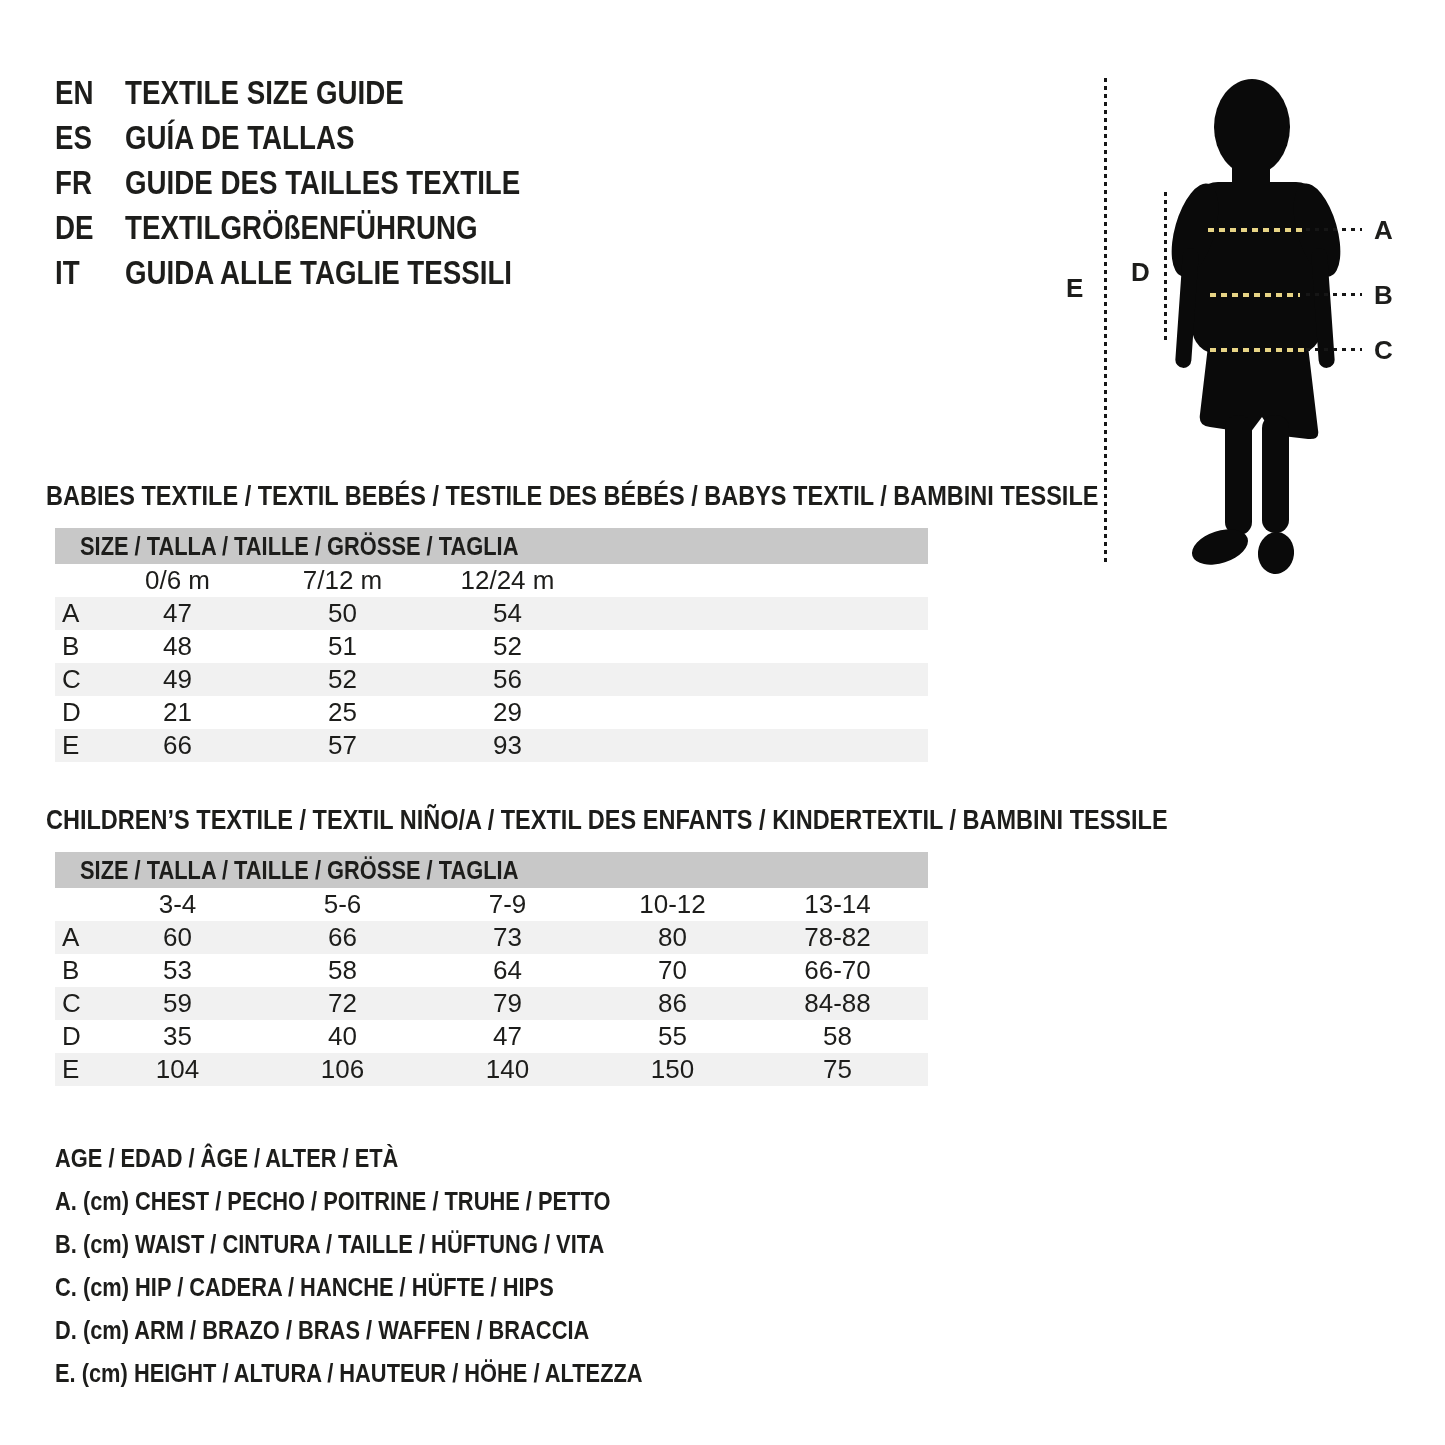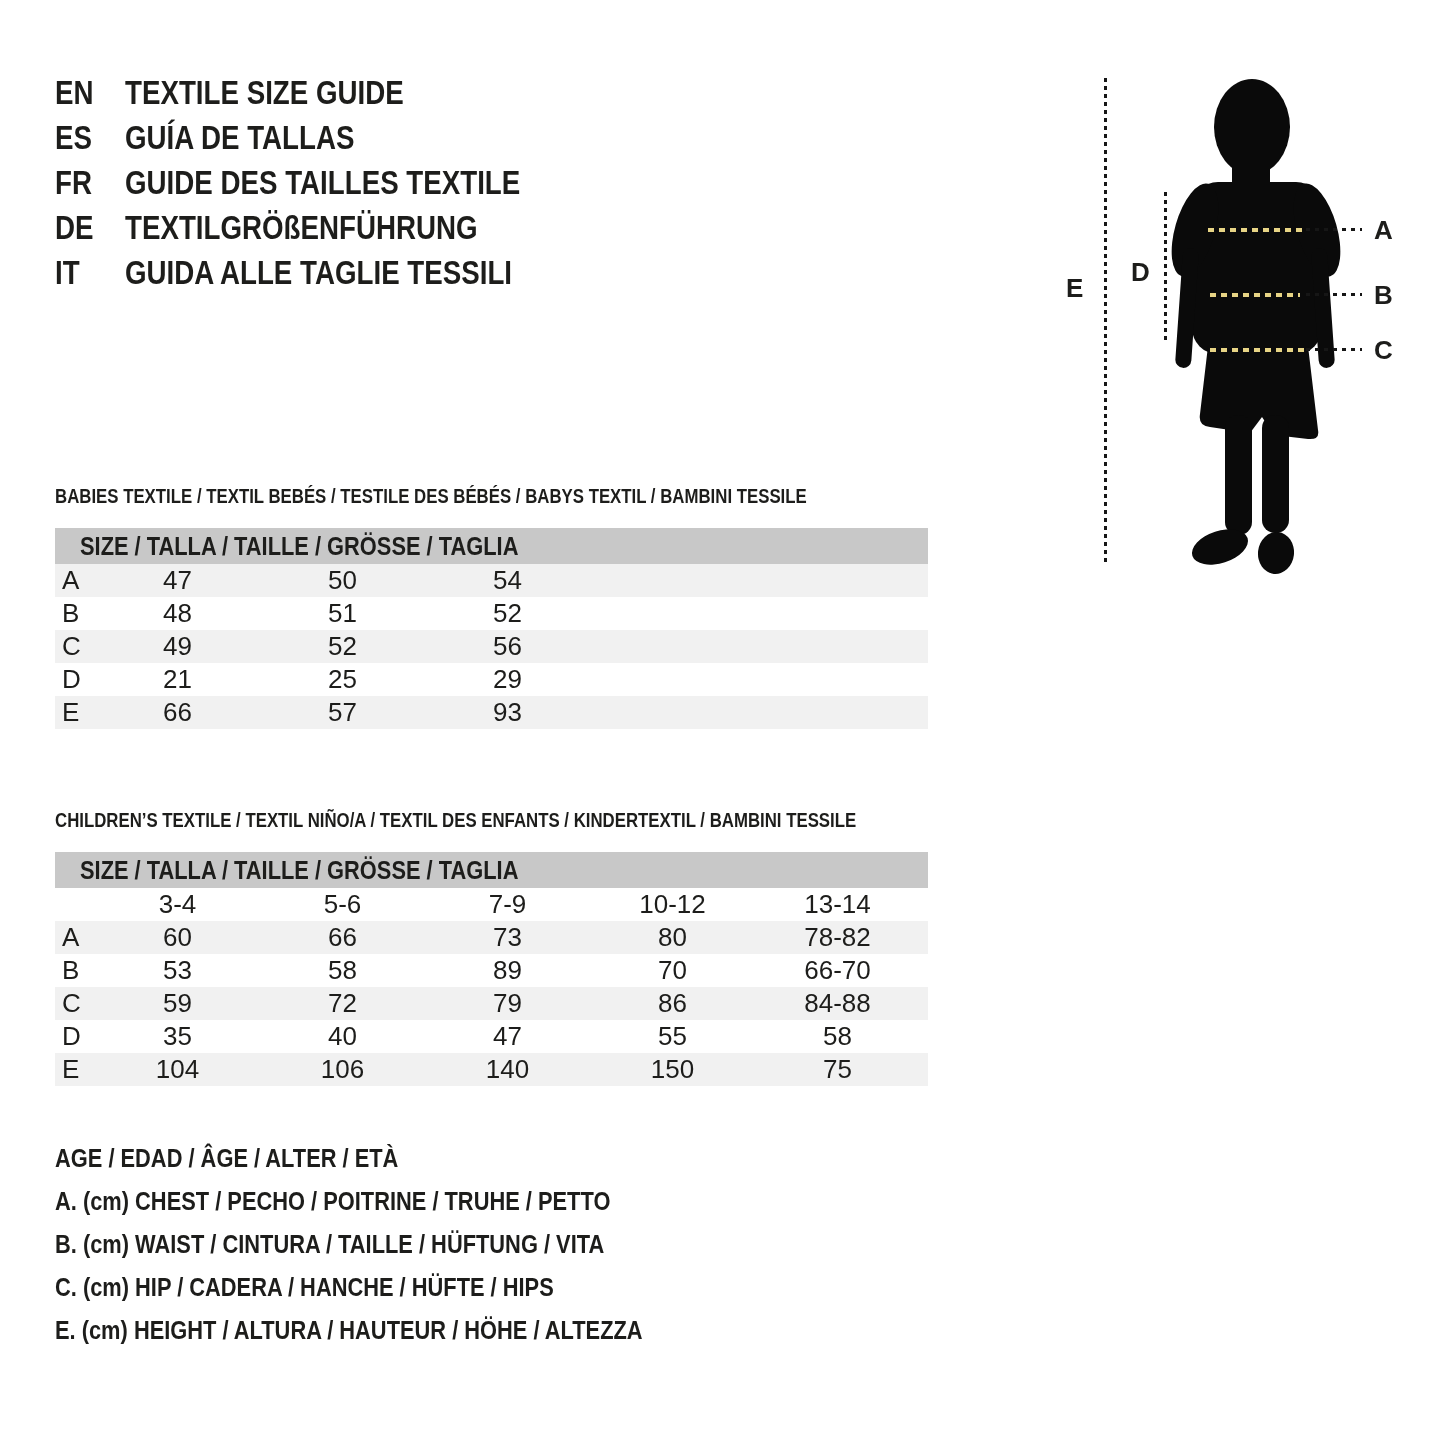--- a/index.html
+++ b/index.html
@@ -8,21 +8,21 @@
   .canvas { position:relative; width:1445px; height:1445px; background:#fff; overflow:hidden; }
 
   .cond { display:inline-block; transform:scaleX(0.84); transform-origin:0 50%; white-space:nowrap; }
 
   
   #lang-header { position:absolute; left:55px; top:74px; }
   .hline { height:45px; display:flex; align-items:flex-start; font-weight:700; font-size:33px; }
   .hcode { width:70px; flex:none; }
 
   
-  .sec-heading { position:absolute; left:55px; font-size:20px; font-weight:700; line-height:30px;text-align:right; }
+  .sec-heading { position:absolute; left:46px; font-size:28px; font-weight:700; line-height:30px;text-align:right; }
   #babies-heading { top:481px; }
   #children-heading { top:805px; }
 
   
   .table { position:absolute; left:55px; width:873px; }
   #babies-table { top:528px; }
   #children-table { top:852px; }
   .size-bar { height:36px; background:#c8c8c8; display:flex; align-items:center; padding-left:25px; font-size:26px; font-weight:700; }
   .trow { display:grid; height:33px; align-items:center; font-size:26px; }
   .alt { background:#f1f1f1; }
@@ -116,20 +116,27 @@
     <span id="lab-e" class="mlabel">E</span>
   </div>
 
   <h2 id="babies-heading" class="sec-heading">
     <span class="cond">BABIES TEXTILE / TEXTIL BEBÉS / TESTILE DES BÉBÉS / BABYS TEXTIL / BAMBINI TESSILE</span>
   </h2>
   <div id="babies-table" class="table">
       <div class="size-bar">
         <span class="cond">SIZE / TALLA / TAILLE / GRÖSSE / TAGLIA</span>
       </div>
+      <div class="trow head-row" style="grid-template-columns: 40px repeat(3, 165px) 1fr;">
+        <div class="cell lblcell"></div>
+        <div class="cell">0/6 m</div>
+        <div class="cell">7/12 m</div>
+        <div class="cell">12/24 m</div>
+        <div class="cell"></div>
+      </div>
       <div class="trow data-row alt" style="grid-template-columns: 40px repeat(3, 165px) 1fr;">
         <div class="cell lblcell">A</div>
         <div class="cell">47</div>
         <div class="cell">50</div>
         <div class="cell">54</div>
         <div class="cell"></div>
       </div>
       <div class="trow data-row" style="grid-template-columns: 40px repeat(3, 165px) 1fr;">
         <div class="cell lblcell">B</div>
         <div class="cell">48</div>
@@ -182,21 +189,21 @@
         <div class="cell">66</div>
         <div class="cell">73</div>
         <div class="cell">80</div>
         <div class="cell">78-82</div>
         <div class="cell"></div>
       </div>
       <div class="trow data-row" style="grid-template-columns: 40px repeat(5, 165px) 1fr;">
         <div class="cell lblcell">B</div>
         <div class="cell">53</div>
         <div class="cell">58</div>
-        <div class="cell">89</div>
+        <div class="cell">64</div>
         <div class="cell">70</div>
         <div class="cell">66-70</div>
         <div class="cell"></div>
       </div>
       <div class="trow data-row alt" style="grid-template-columns: 40px repeat(5, 165px) 1fr;">
         <div class="cell lblcell">C</div>
         <div class="cell">59</div>
         <div class="cell">72</div>
         <div class="cell">79</div>
         <div class="cell">86</div>
@@ -230,17 +237,20 @@
       <div class="legend-line">
         <span class="cond">A. (cm) CHEST / PECHO / POITRINE / TRUHE / PETTO</span>
       </div>
       <div class="legend-line">
         <span class="cond">B. (cm) WAIST / CINTURA / TAILLE / HÜFTUNG / VITA</span>
       </div>
       <div class="legend-line">
         <span class="cond">C. (cm) HIP / CADERA / HANCHE / HÜFTE / HIPS</span>
       </div>
       <div class="legend-line">
+        <span class="cond">D. (cm) ARM / BRAZO / BRAS / WAFFEN / BRACCIA</span>
+      </div>
+      <div class="legend-line">
         <span class="cond">E. (cm) HEIGHT / ALTURA / HAUTEUR / HÖHE / ALTEZZA</span>
       </div>
     </div>
 
 </div>
 
 </body></html>

